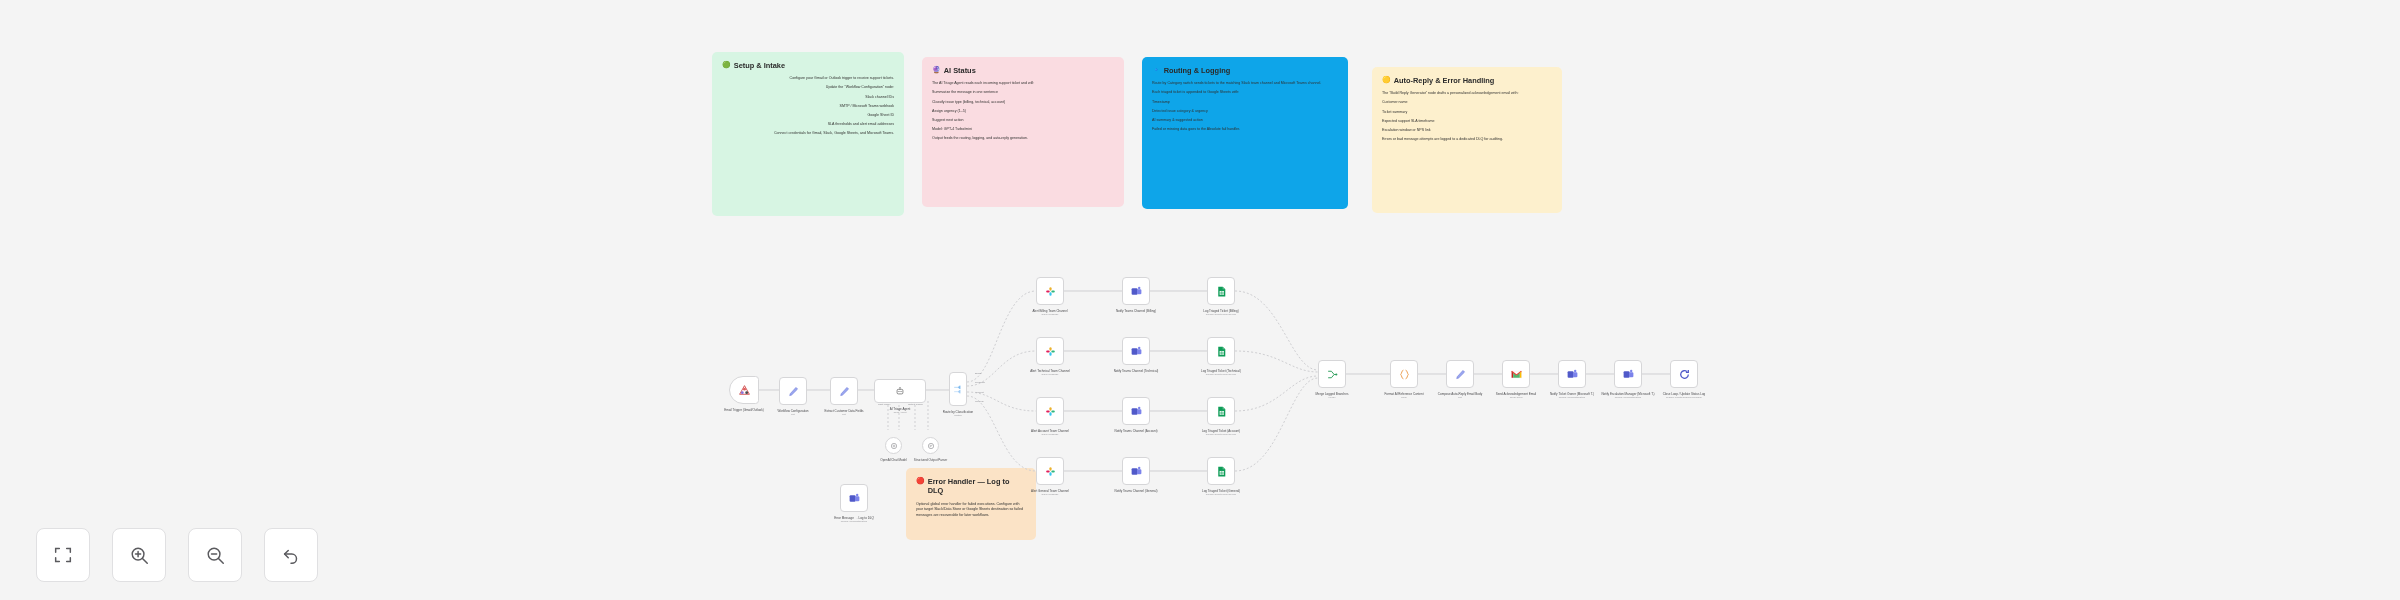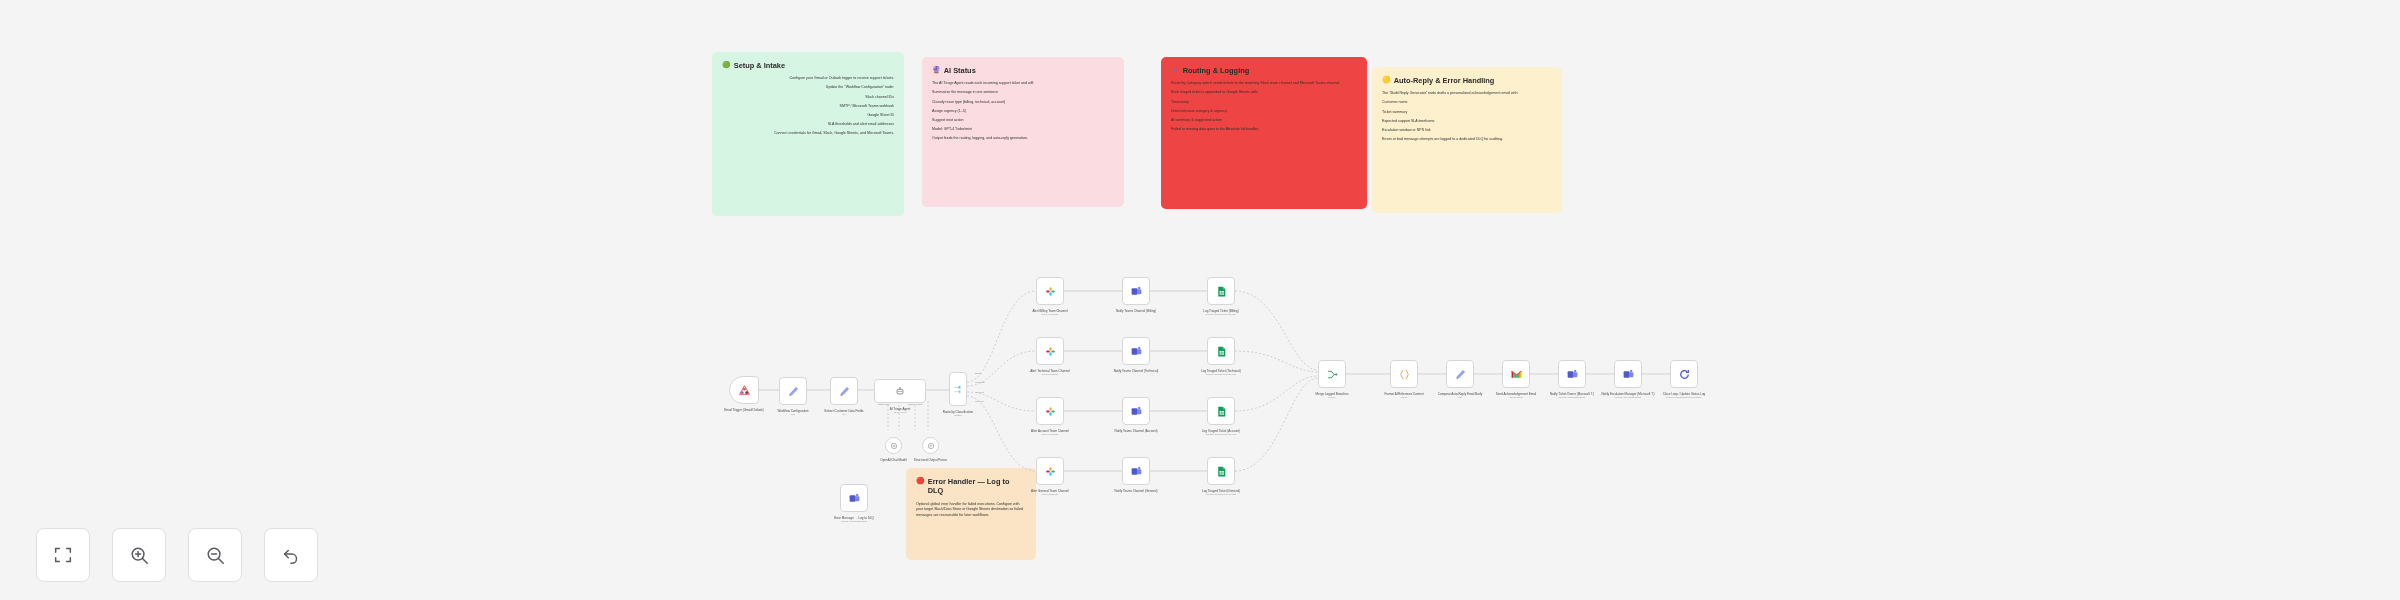--- a/index.html
+++ b/index.html
@@ -34,21 +34,21 @@
     gap: 3px;
   }
   .note-emoji { font-size: 7px; line-height: 1.25; flex: 0 0 auto; }
   .note-title-text { display: block; }
   .note-body { font-size: 3.6px; line-height: 1.55; color: #30302f; }
   .note-body p { margin: 0 0 3.6px 0; }
   .note-body p:last-child { margin-bottom: 0; }
 
   .note-green  { background: #d7f5e3; }
   .note-pink   { background: #fadce1; }
-  .note-blue   { background: #ef4444; margin-left: 19px; }
+  .note-blue   { background: #0ea5e9; }
   .note-yellow { background: #fdf0cd; }
   .note-peach  { background: #fbe3c6; }
 
   
   .node {
     position: absolute;
     width: 28px; height: 28px;
     background: #ffffff;
     border: 1px solid #d6d6d8;
     border-radius: 4px;
@@ -176,21 +176,21 @@
     <div class="note-body">
         <p>The "Build Reply Generator" node drafts a personalized acknowledgement email with:</p>
         <p>Customer name</p>
         <p>Ticket summary</p>
         <p>Expected support SLA timeframe</p>
         <p>Escalation window or NPS link</p>
         <p>Errors or bad message attempts are logged to a dedicated DLQ for auditing.</p>
       </div>
   </div>
 
-  <div class="note note-peach" style="left:906px; top:468px; width:130px; height:92px;">
+  <div class="note note-peach" style="left:906px; top:468px; width:130px; height:72px;">
     <div class="note-title">
       <span class="note-emoji">🔴</span>
       <span class="note-title-text">Error Handler — Log to DLQ</span>
     </div>
     <div class="note-body">
         <p>Optional global error handler for failed executions. Configure with your target Slack/Data Store or Google Sheets destination so failed messages are recoverable for later workflows.</p>
       </div>
   </div>
 
   <svg id="edges" width="2400" height="600" style="position:absolute;left:0;top:0;pointer-events:none;">

